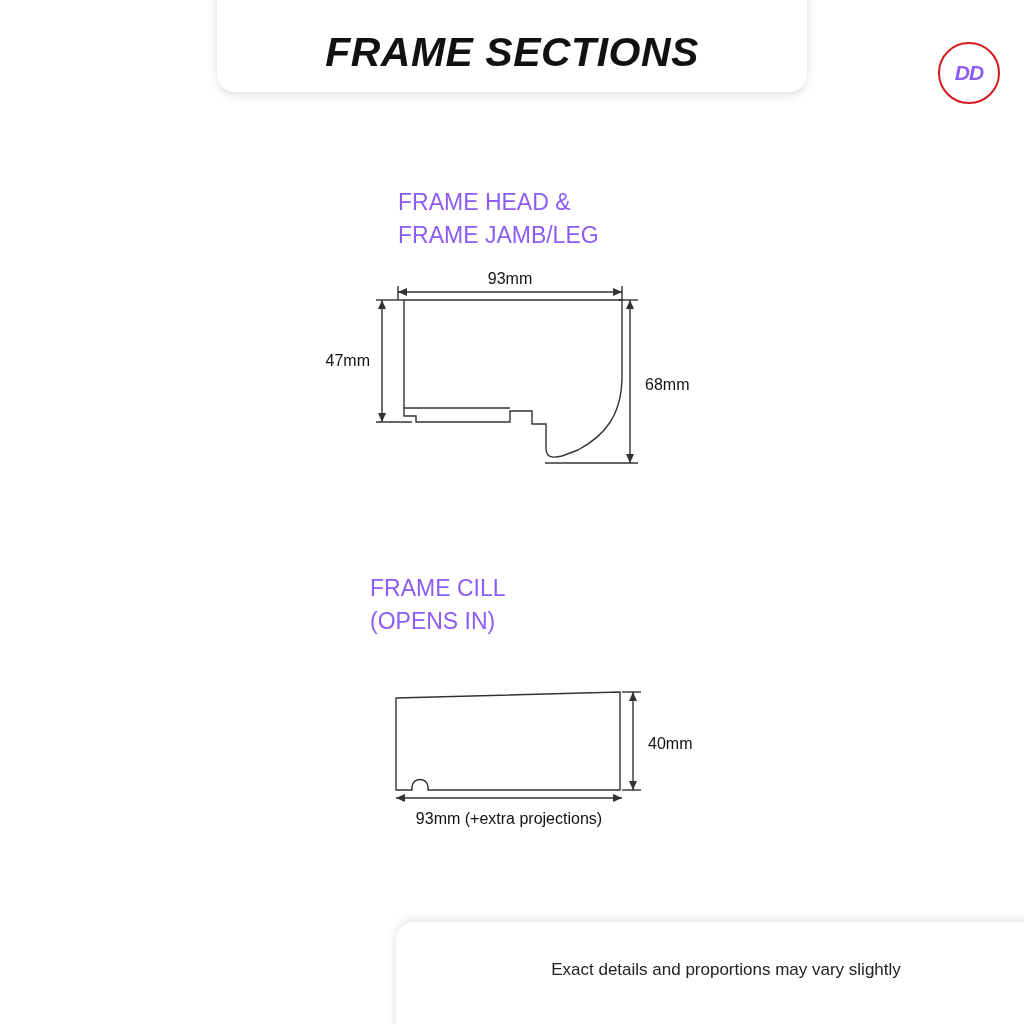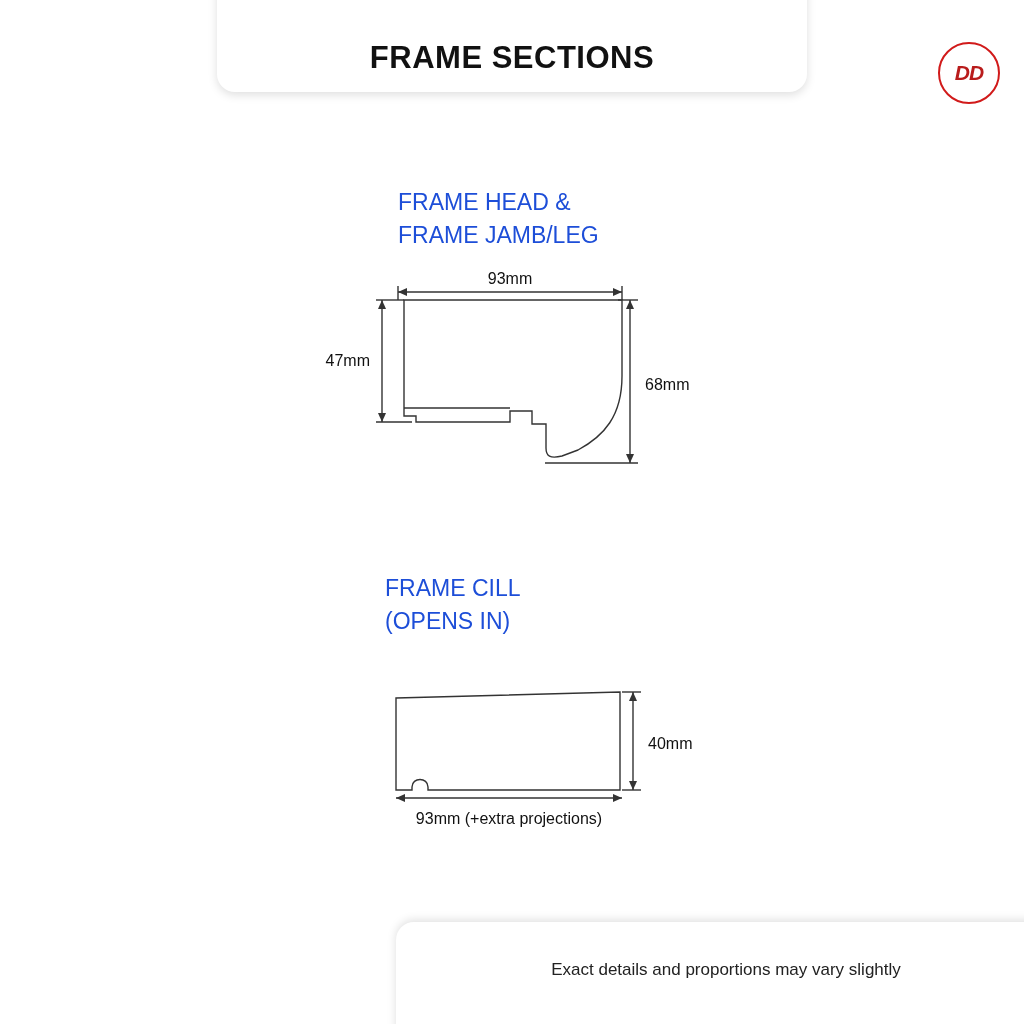--- a/index.html
+++ b/index.html
@@ -26,56 +26,57 @@
     background: #ffffff;
     border-radius: 18px;
     box-shadow: 0 3px 10px rgba(0,0,0,0.13);
     display: flex;
     align-items: flex-end;
     justify-content: center;
     padding-bottom: 16px;
     box-sizing: border-box;
   }
   .header-title {
-    font-size: 31px;
+    font-size: 41px;
     font-weight: bold;
     letter-spacing: 0.5px;
     color: #111111;
+    font-style: italic;
   }
 
   
   .logo {
     position: absolute;
     right: 24px;
     top: 42px;
     width: 58px;
     height: 58px;
     border-radius: 50%;
     border: 2px solid #d11a1a;
     display: flex;
     align-items: center;
     justify-content: center;
     background: #ffffff;
   }
   .logo-text {
     font-size: 21px;
     font-weight: bold;
     font-style: italic;
-    color: #b91c1c;
+    color: #8b5cf6;
     letter-spacing: -1px;
   }
 
   
   .section {
     position: absolute;
   }
   .section-title {
     font-size: 23px;
     line-height: 33px;
-    color: #1d4ed8;
+    color: #8b5cf6;
     white-space: pre-line;
   }
 
   
   .drawing {
     position: absolute;
   }
 
   
   .footer-card {
@@ -158,21 +159,21 @@
 
       <line x1="104" y1="152" x2="210" y2="152"></line>
     </g>
 
     <text x="210" y="28" text-anchor="middle" font-size="16">93mm</text>
     <text x="70" y="110" text-anchor="end" font-size="16">47mm</text>
     <text x="345" y="134" text-anchor="start" font-size="16">68mm</text>
   </svg>
 </div>
 
-<div class="section" style="left:385px; top:572px;">
+<div class="section" style="left:370px; top:572px;">
   <div class="section-title">FRAME CILL
 (OPENS IN)</div>
 </div>
 
 <div class="drawing" style="left:300px; top:665px;">
   <svg width="440" height="190" viewBox="0 0 440 190">
     <g stroke="#333333" stroke-width="1.4" fill="none" stroke-linejoin="miter">
 
       <path d="M 96,33
                L 320,27

